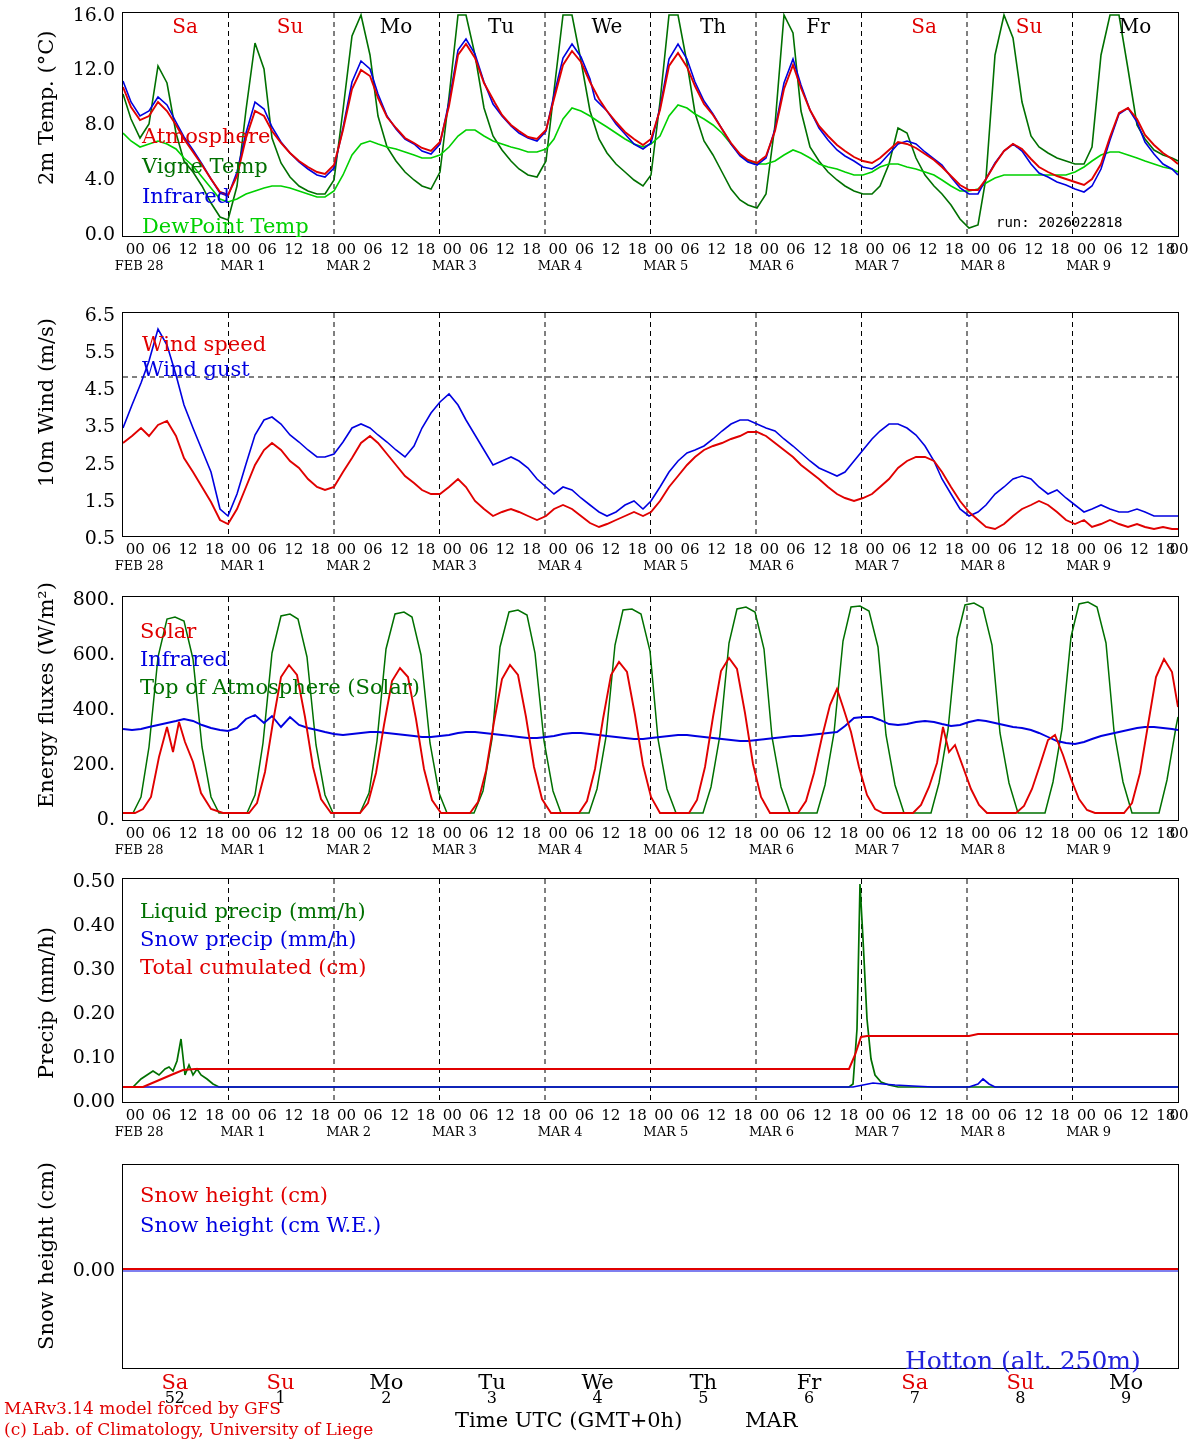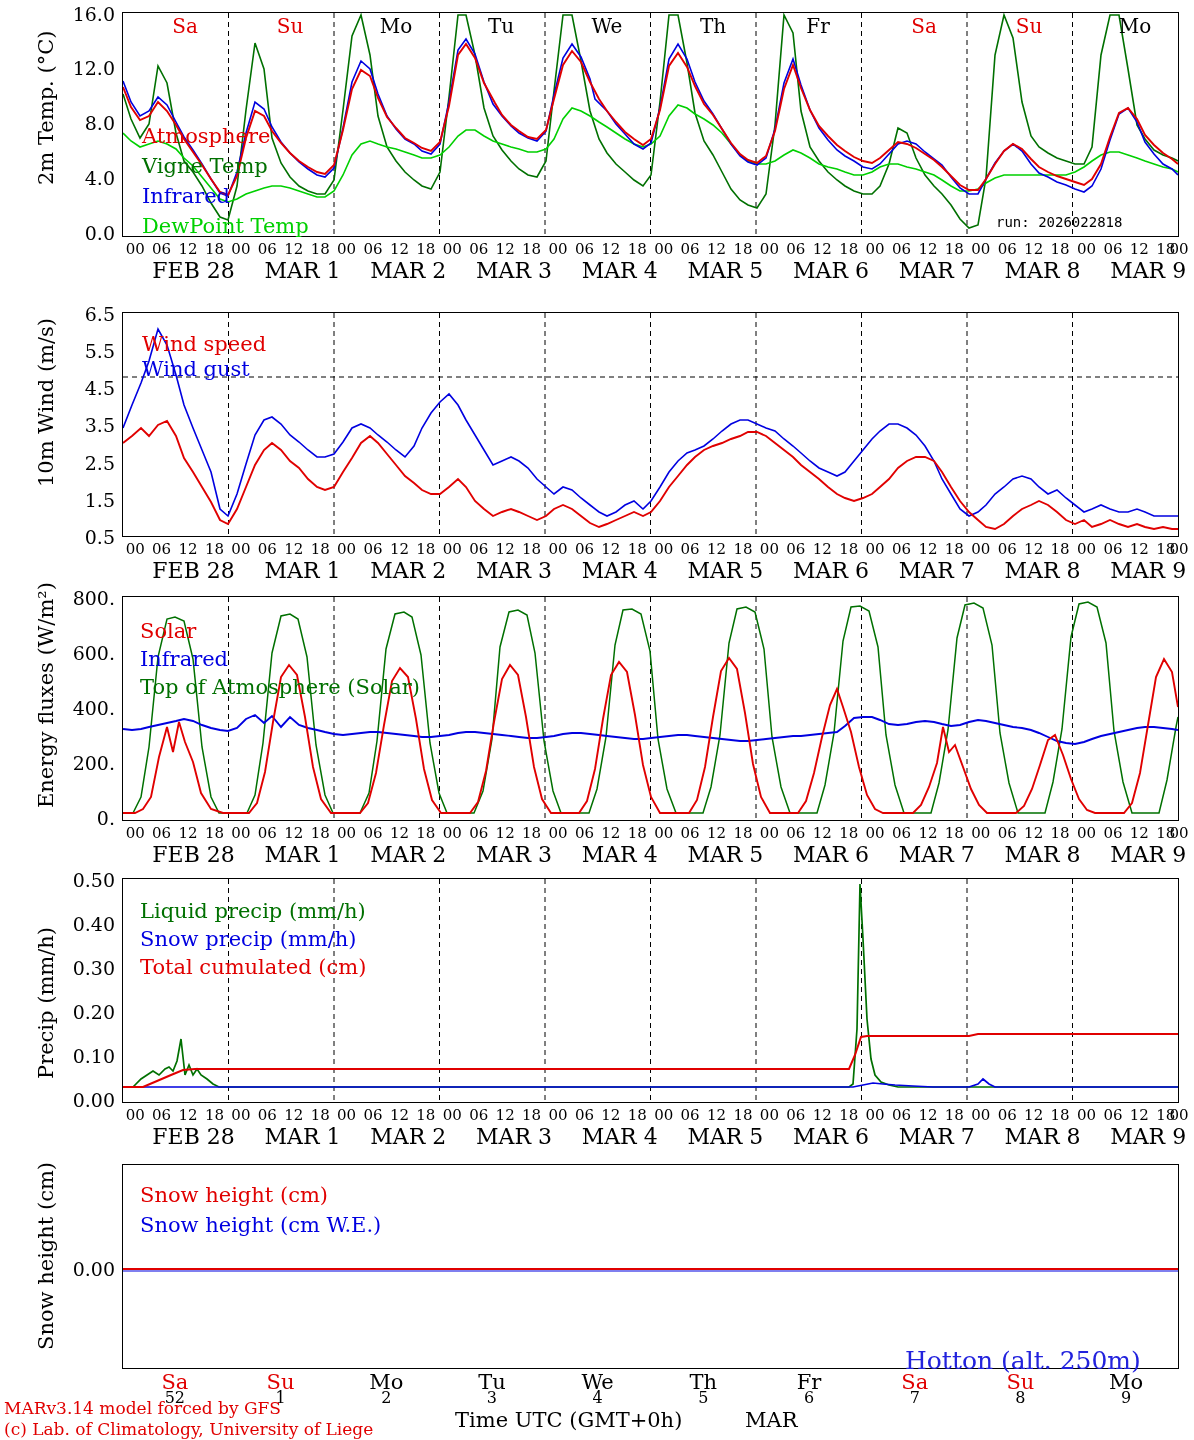--- a/index.html
+++ b/index.html
@@ -3,21 +3,21 @@
 <meta charset="utf-8">
 <style>
   html,body{margin:0;padding:0;background:#ffffff;}
   body{width:1194px;height:1440px;font-family:"DejaVu Serif",serif;color:#000;position:relative;overflow:hidden;}
   .panel{position:absolute;}
   .plotbox{position:absolute;border:1px solid #000;background:#fff;box-sizing:border-box;}
   svg{display:block;}
   .ylabel{position:absolute;transform-origin:left top;white-space:nowrap;font-size:21px;font-family:"DejaVu Serif",serif;}
   .ytick{position:absolute;font-size:19px;text-align:right;font-family:"DejaVu Serif",serif;}
   .xtick{position:absolute;font-size:15px;text-align:center;font-family:"DejaVu Serif",serif;}
-  .datelbl{position:absolute;font-size:22px;text-align:right;white-space:nowrap;font-family:"DejaVu Serif",serif;}
+  .datelbl{position:absolute;font-size:13px;text-align:left;white-space:nowrap;font-family:"DejaVu Serif",serif;}
   .daylbl{position:absolute;font-size:20px;text-align:center;white-space:nowrap;font-family:"DejaVu Serif",serif;}
   .legend{position:absolute;font-size:21px;white-space:nowrap;font-family:"DejaVu Serif",serif;}
   .runlbl{position:absolute;font-size:14px;font-family:"DejaVu Sans Mono",monospace;}
   .footleft{position:absolute;font-size:17px;color:#e00000;font-family:"DejaVu Serif",serif;white-space:nowrap;}
   .footmid{position:absolute;font-size:21px;font-family:"DejaVu Serif",serif;white-space:nowrap;}
   .footright{position:absolute;font-size:25px;color:#2222dd;font-family:"DejaVu Serif",serif;white-space:nowrap;}
   .red{color:#e00000;} .green{color:#007000;} .blue{color:#0000e0;} .lgreen{color:#00d000;} .black{color:#000;}
 </style>
 </head>
 <body>

